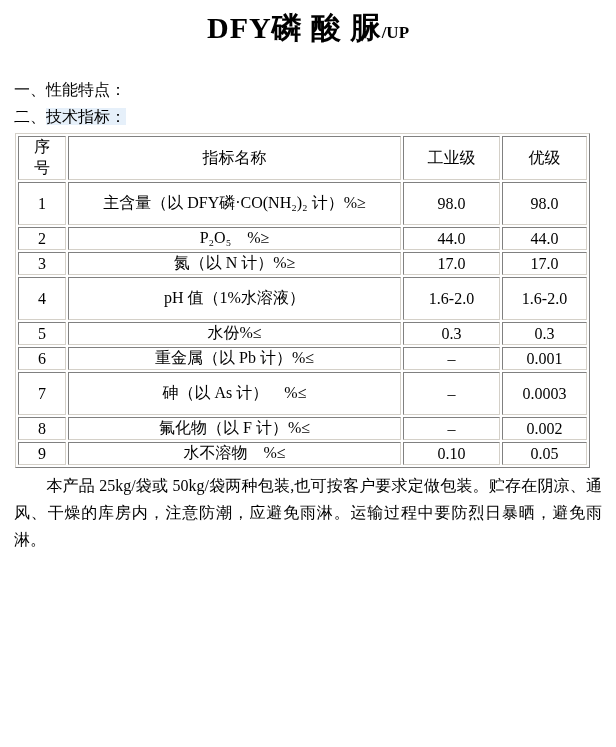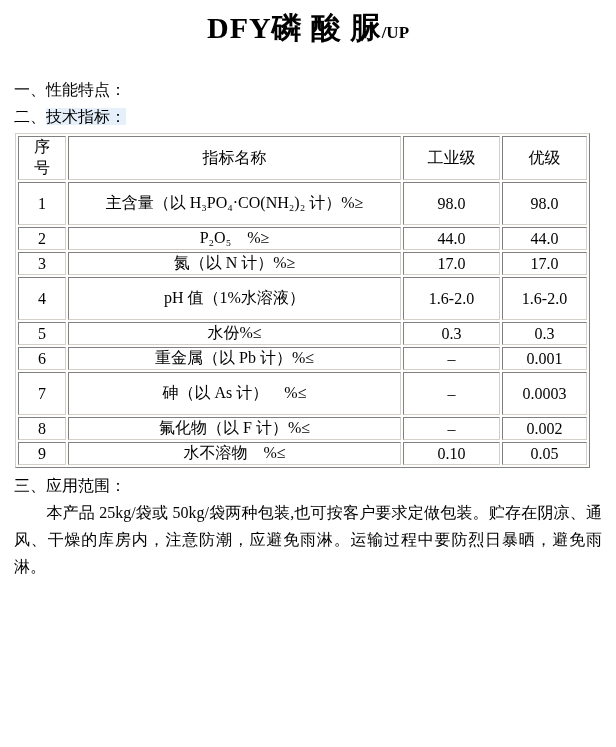--- a/index.html
+++ b/index.html
@@ -106,21 +106,21 @@
       <tr>
         <th>序号</th>
         <th>指标名称</th>
         <th>工业级</th>
         <th>优级</th>
       </tr>
     </thead>
     <tbody id="spec-tbody">
         <tr>
           <td>1</td>
-          <td>主含量（以 H₃PO₄·CO(NH₂)₂ 计）%≥</td>
+          <td>主含量（以 DFY磷·CO(NH₂)₂ 计）%≥</td>
           <td>98.0</td>
           <td>98.0</td>
         </tr>
         <tr>
           <td>2</td>
           <td>P₂O₅　%≥</td>
           <td>44.0</td>
           <td>44.0</td>
         </tr>
         <tr>
@@ -161,19 +161,18 @@
         </tr>
         <tr>
           <td>9</td>
           <td>水不溶物　%≤</td>
           <td>0.10</td>
           <td>0.05</td>
         </tr>
       </tbody>
   </table>
 
-  <p class="sec-heading">三、应用范围：</p>
 
 
 
   <p class="para">　　本产品 25kg/袋或 50kg/袋两种包装,也可按客户要求定做包装。贮存在阴凉、通风、干燥的库房内，注意防潮，应避免雨淋。运输过程中要防烈日暴晒，避免雨淋。</p>
 
 </div>
 
 </body></html>

